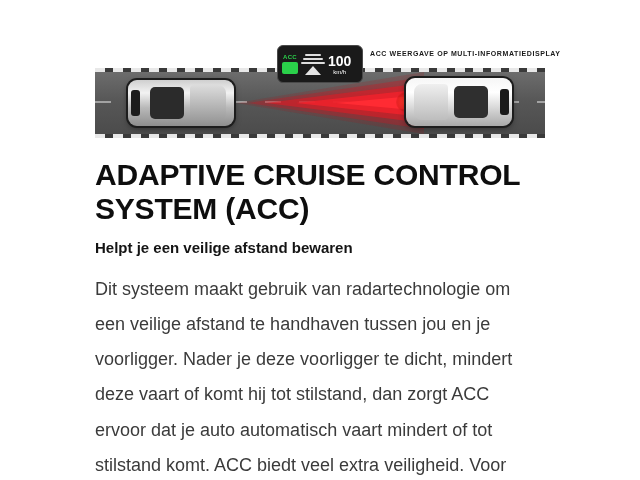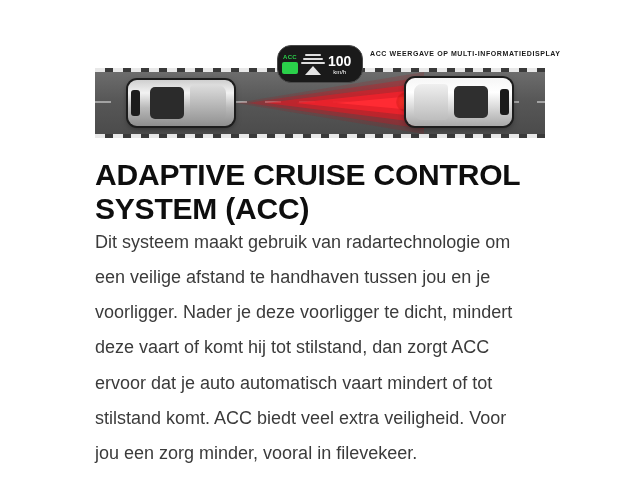--- a/index.html
+++ b/index.html
@@ -103,21 +103,21 @@
     background: radial-gradient(circle, rgba(255,60,40,.95) 0%, rgba(190,20,10,.35) 60%, rgba(160,0,0,0) 100%);
   }
 
   
   .hud {
     position: absolute;
     left: 277px; top: 45px;
     width: 86px; height: 38px;
     background: #1a1a1a;
     border: 1px solid #4a4a4a;
-    border-radius: 14px;
+    border-radius: 6px;
     display: flex;
     align-items: center;
     padding: 0 4px;
     gap: 3px;
     z-index: 5;
   }
   .hud-left {
     display: flex; flex-direction: column; align-items: center; gap: 2px;
   }
   .hud-acc {
@@ -157,20 +157,21 @@
     position: absolute;
     left: 95px; top: 158px;
     width: 450px;
   }
   .title {
     font-size: 30px;
     font-weight: bold;
     line-height: 1.12;
     letter-spacing: -0.2px;
     color: #0e0e0e;
+    margin-bottom: 14px;
     max-width: 440px;
   }
   .subtitle {
     font-size: 15px;
     font-weight: bold;
     color: #141414;
     margin-bottom: 16px;
   }
   .body {
     font-size: 18px;
@@ -232,16 +233,17 @@
         <span class="val">100</span>
         <span class="unit">km/h</span>
       </div>
     </div>
 
     <div class="hud-caption">ACC WEERGAVE OP MULTI-INFORMATIEDISPLAY</div>
   </div>
 
   <div class="content">
     <h1 class="title">ADAPTIVE CRUISE CONTROL SYSTEM (ACC)</h1>
+    <h2 class="subtitle">Helpt je een veilige afstand bewaren</h2>
     <p class="body">Dit systeem maakt gebruik van radartechnologie om een veilige afstand te handhaven tussen jou en je voorligger. Nader je deze voorligger te dicht, mindert deze vaart of komt hij tot stilstand, dan zorgt ACC ervoor dat je auto automatisch vaart mindert of tot stilstand komt. ACC biedt veel extra veiligheid. Voor jou een zorg minder, vooral in filevekeer.</p>
   </div>
 
 </div>
 
 </body></html>

